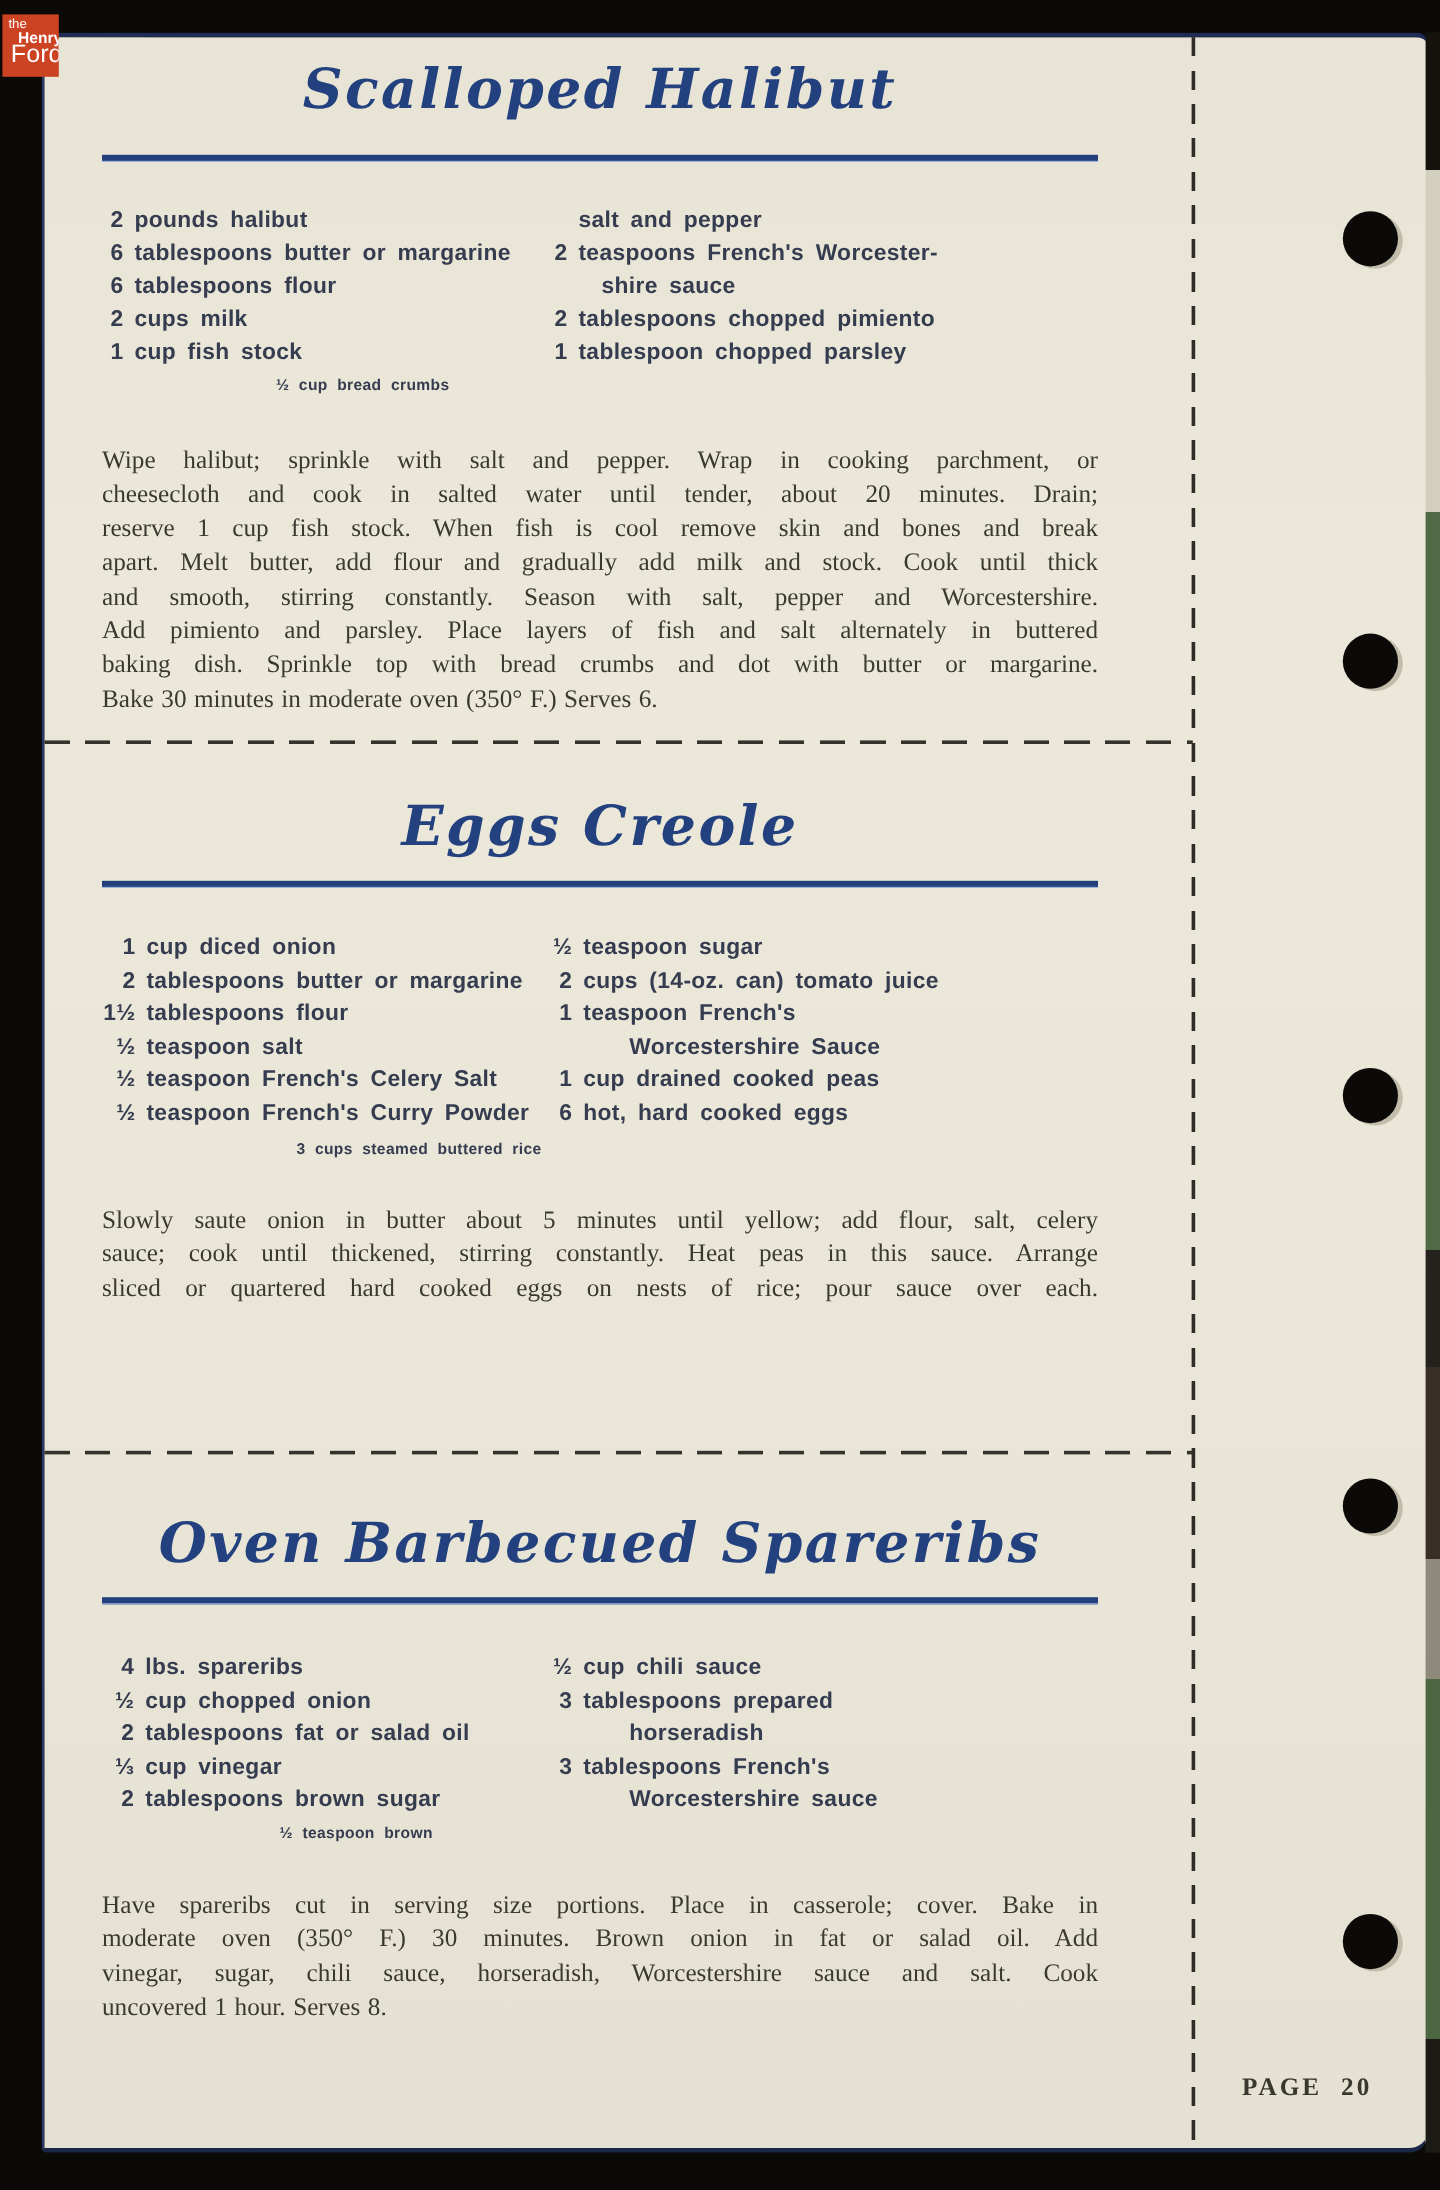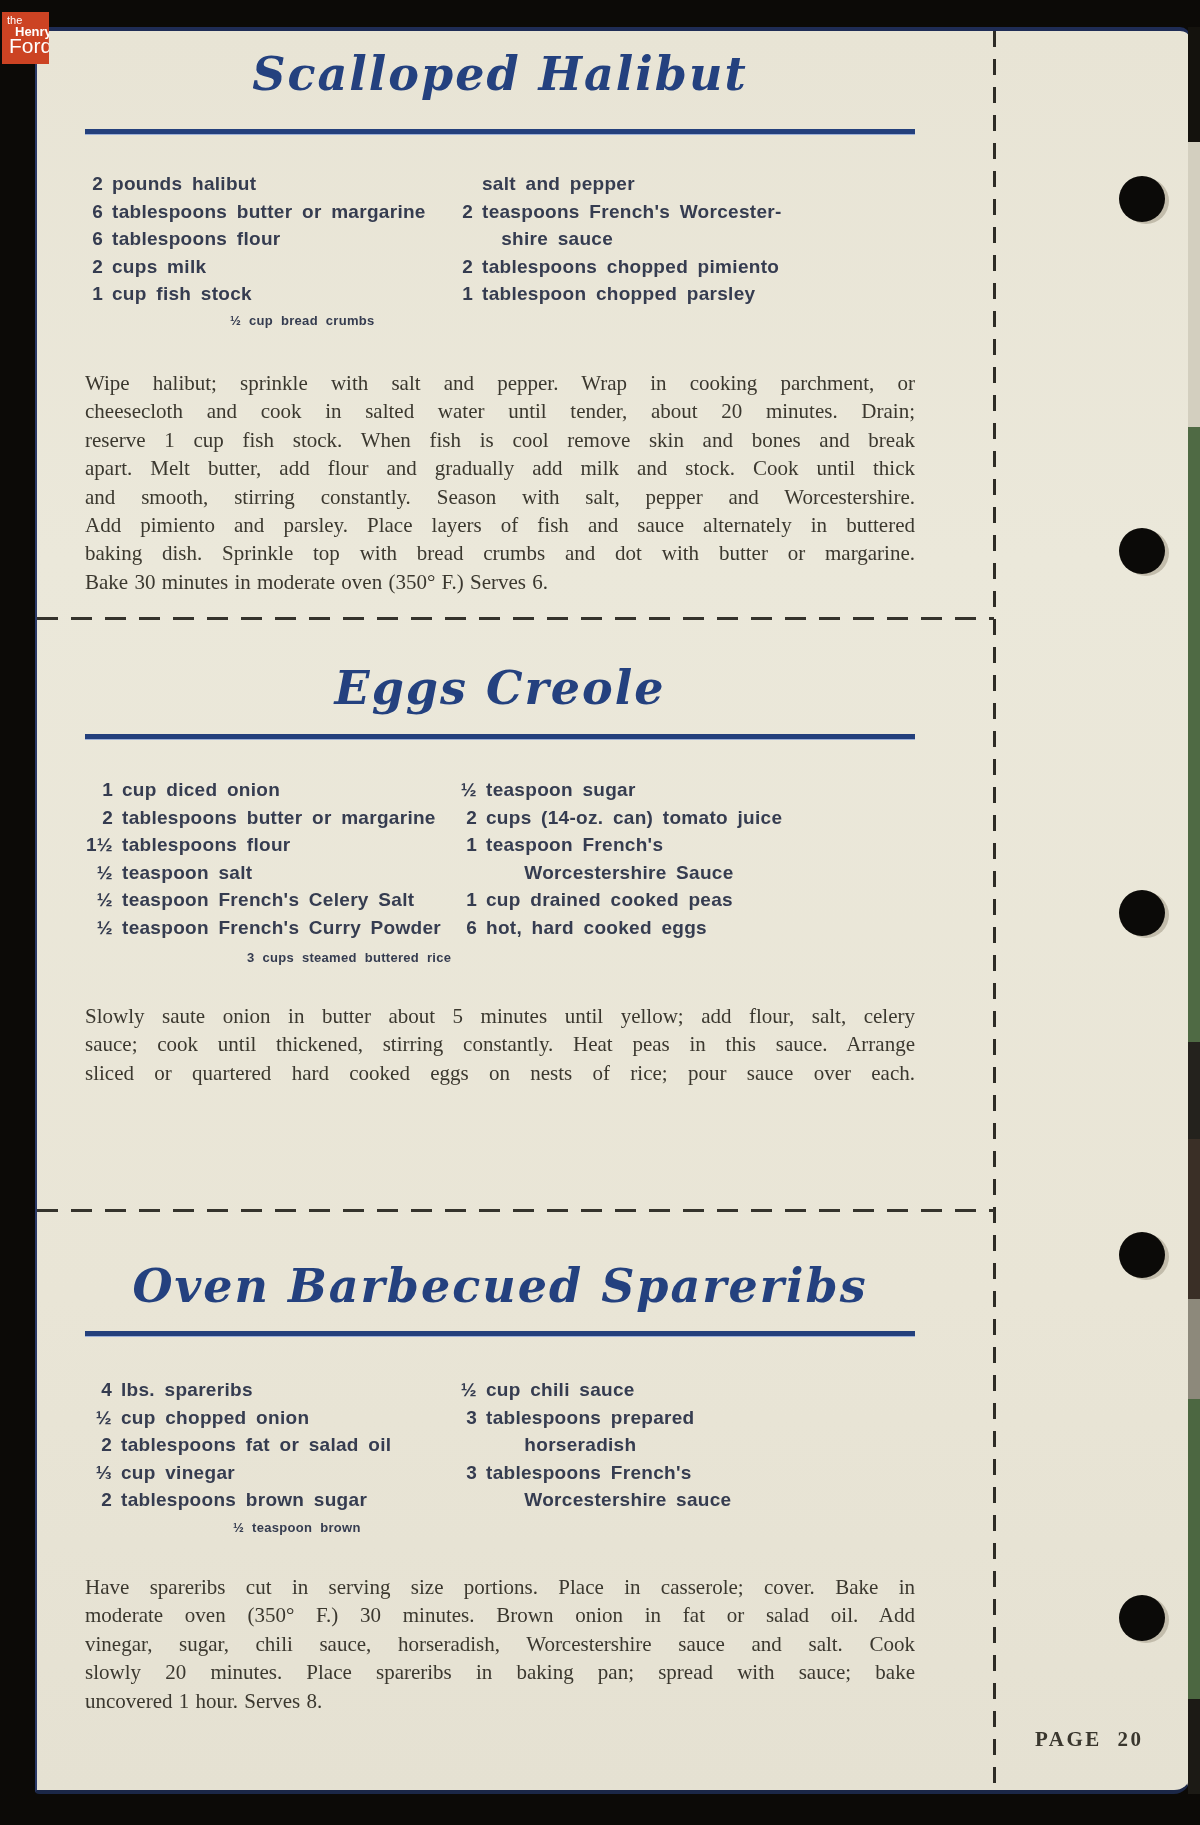--- a/index.html
+++ b/index.html
@@ -129,21 +129,21 @@
     </div>
   </div>
   <div class="cenline" style="top:307px;left:230px">½ cup bread crumbs</div>
 
   <div class="para" style="top:369px">
     <div class="jl">Wipe halibut; sprinkle with salt and pepper. Wrap in cooking parchment, or</div>
     <div class="jl">cheesecloth and cook in salted water until tender, about 20 minutes. Drain;</div>
     <div class="jl">reserve 1 cup fish stock. When fish is cool remove skin and bones and break</div>
     <div class="jl">apart. Melt butter, add flour and gradually add milk and stock. Cook until thick</div>
     <div class="jl">and smooth, stirring constantly. Season with salt, pepper and Worcestershire.</div>
-    <div class="jl">Add pimiento and parsley. Place layers of fish and sauce alternately in buttered</div>
+    <div class="jl">Add pimiento and parsley. Place layers of fish and salt alternately in buttered</div>
     <div class="jl">baking dish. Sprinkle top with bread crumbs and dot with butter or margarine.</div>
     <div class="jl jl-last">Bake 30 minutes in moderate oven (350° F.) Serves 6.</div>
   </div>
 
   <div class="hdivider" style="top:617px"></div>
 
   <div class="rtitle" style="top:658px">Eggs Creole</div>
   <div class="rule" style="top:734px"></div>
 
   <div class="ingblock q28" style="top:776px">
@@ -249,19 +249,18 @@
     Worcestershire sauce</span>
         </div>
     </div>
   </div>
   <div class="cenline" style="top:1514px;left:233px">½ teaspoon brown</div>
 
   <div class="para" style="top:1573px">
     <div class="jl">Have spareribs cut in serving size portions. Place in casserole; cover. Bake in</div>
     <div class="jl">moderate oven (350° F.) 30 minutes. Brown onion in fat or salad oil. Add</div>
     <div class="jl">vinegar, sugar, chili sauce, horseradish, Worcestershire sauce and salt. Cook</div>
-    <div class="jl">slowly 20 minutes. Place spareribs in baking pan; spread with sauce; bake</div>
     <div class="jl jl-last">uncovered 1 hour. Serves 8.</div>
   </div>
 
   <div class="pagenum">PAGE 20</div>
 
 </div>
 
 </body></html>

